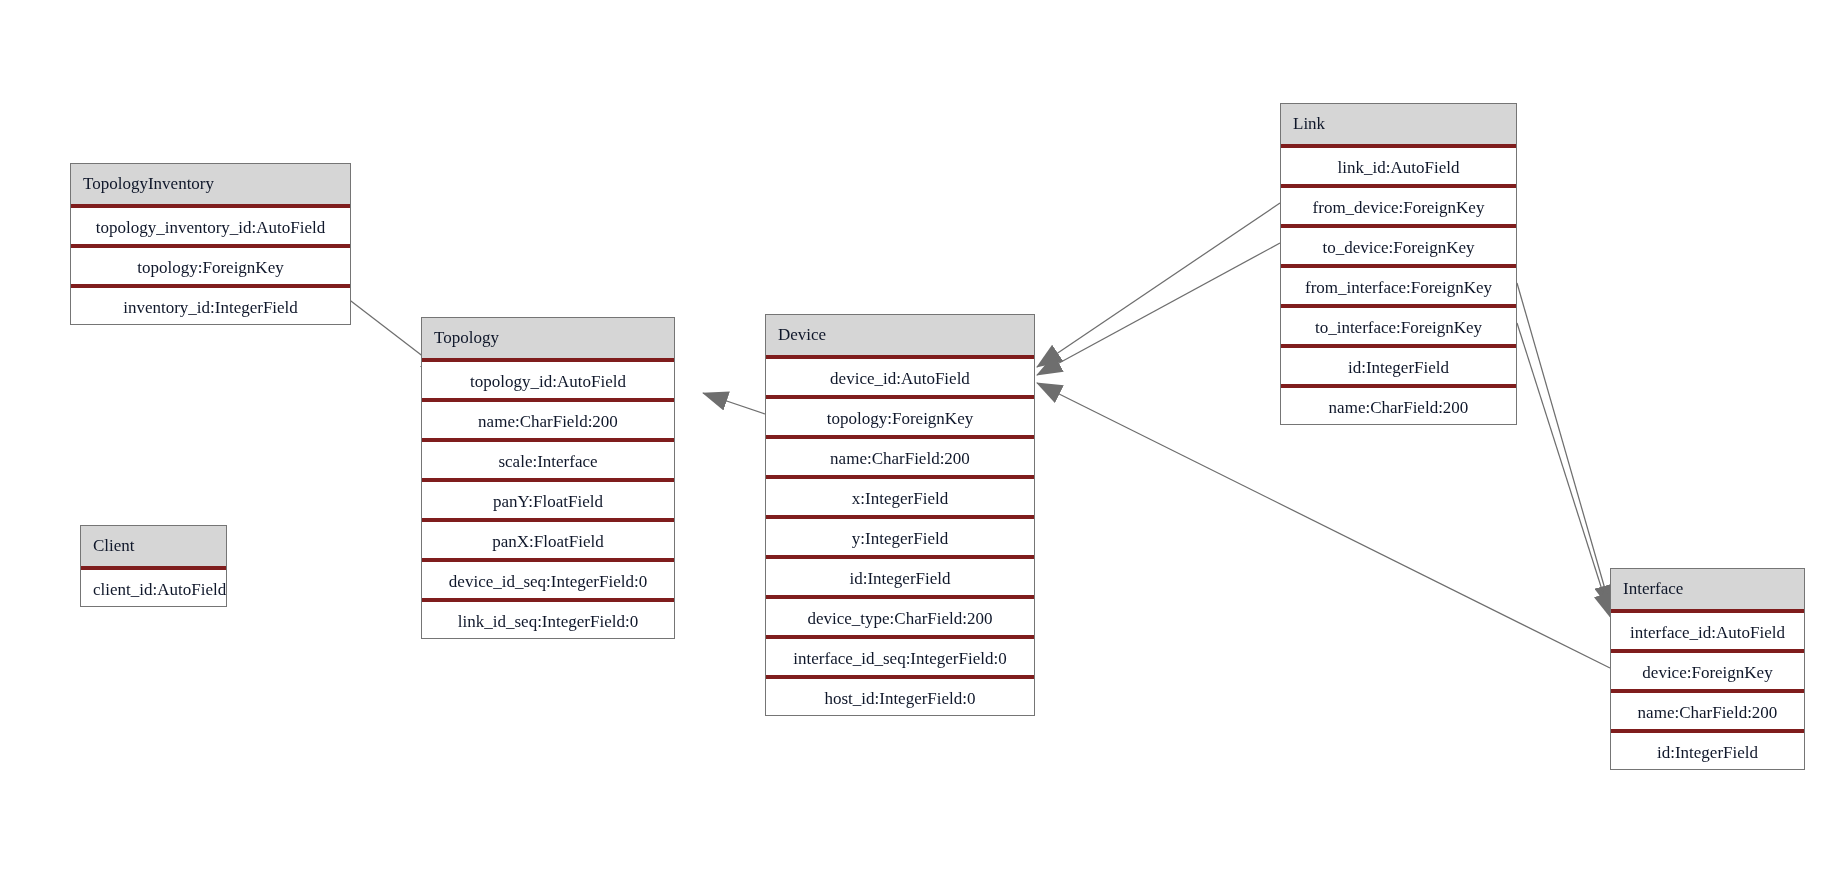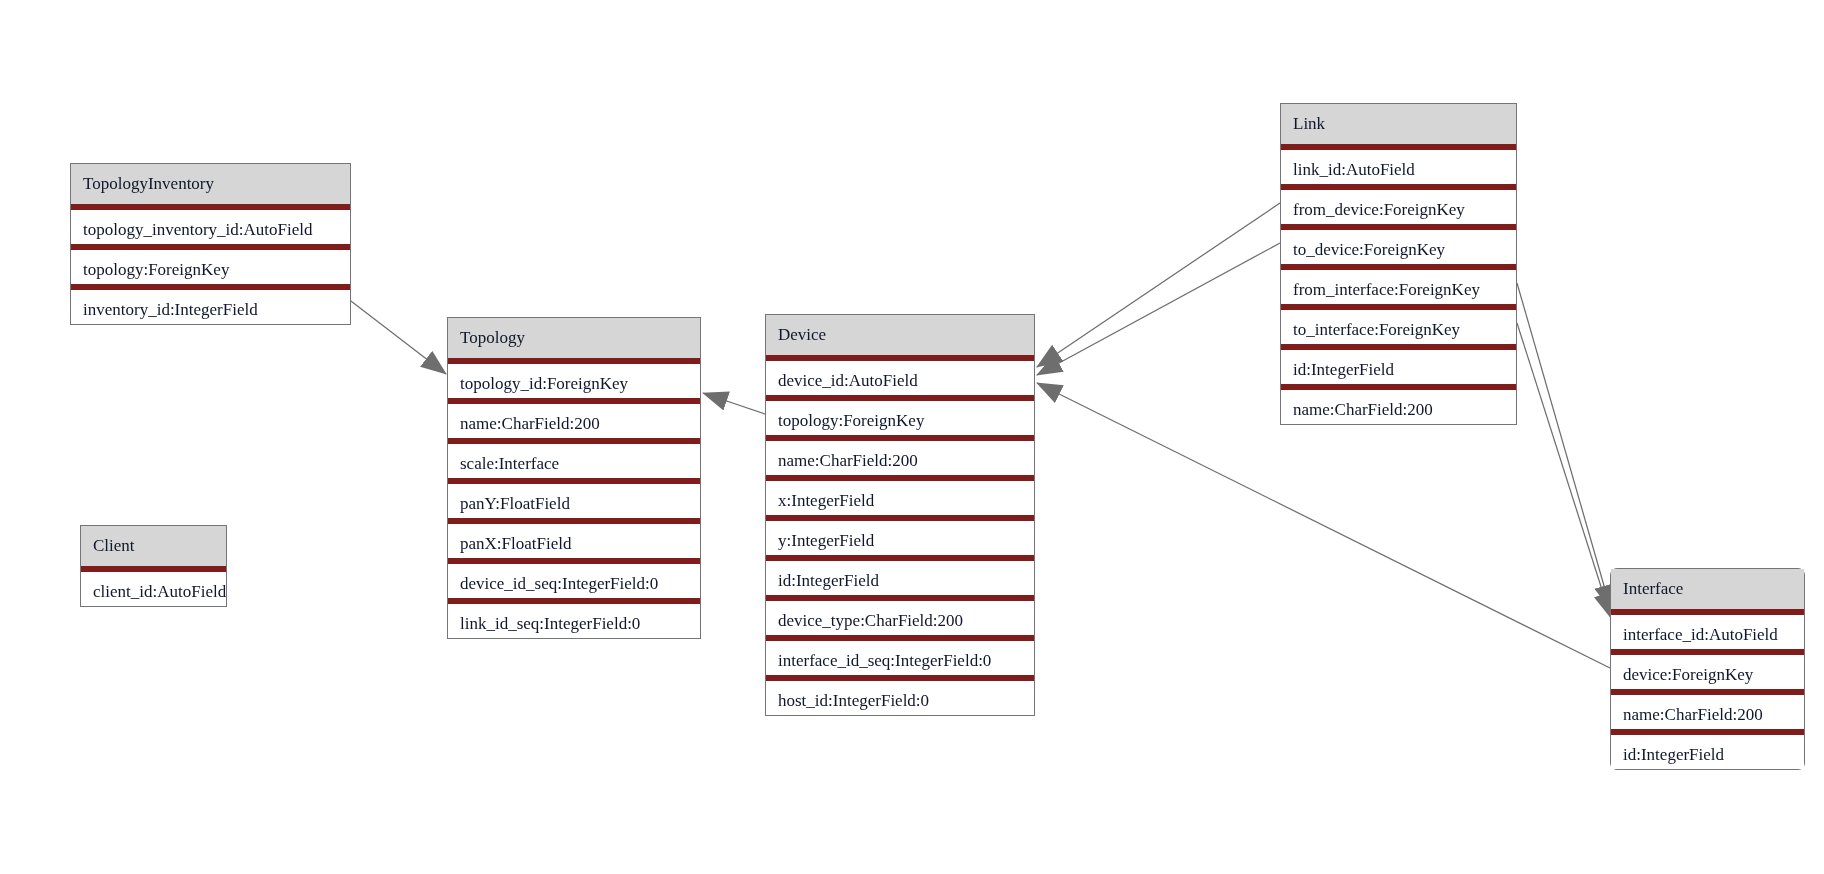--- a/index.html
+++ b/index.html
@@ -43,24 +43,25 @@
     padding: 0 12px;
     background: #d6d6d6;
     white-space: nowrap;
     overflow: hidden;
   }
   .entity-field {
     box-sizing: border-box;
     height: 40px;
     line-height: 40px;
     padding: 0 12px;
-    border-top: 6px solid #7f1d1d;
+    border-top: 4px solid #7f1d1d;
     background: #ffffff;
     white-space: nowrap;
     overflow: hidden;
+    text-align: center;
   }
 </style>
 </head>
 <body>
 
 <div class="canvas">
   <svg class="edge-layer" viewBox="0 0 1824 874" xmlns="http://www.w3.org/2000/svg">
     <defs>
       <marker id="arrowhead" viewBox="0 0 26 20" markerWidth="26" markerHeight="20" refX="25" refY="10" orient="auto" markerUnits="userSpaceOnUse">
         <path d="M0,0 L26,10 L0,20 Z" fill="#6e6e6e"></path>
@@ -79,23 +80,23 @@
 <div class="entity" style="left: 22px; top: 163px; width: 281px; margin-left: 48px;">
       <div class="entity-header">TopologyInventory</div>
       <div class="entity-field">topology_inventory_id:AutoField</div>
       <div class="entity-field">topology:ForeignKey</div>
       <div class="entity-field">inventory_id:IntegerField</div>
     </div>
     <div class="entity" style="left: 80px; top: 525px; width: 147px;">
       <div class="entity-header">Client</div>
       <div class="entity-field">client_id:AutoField</div>
     </div>
-    <div class="entity" style="left: 447px; top: 317px; width: 254px;">
+    <div class="entity" style="left: 421px; top: 317px; width: 254px;">
       <div class="entity-header">Topology</div>
-      <div class="entity-field">topology_id:ForeignKey</div>
+      <div class="entity-field">topology_id:AutoField</div>
       <div class="entity-field">name:CharField:200</div>
       <div class="entity-field">scale:Interface</div>
       <div class="entity-field">panY:FloatField</div>
       <div class="entity-field">panX:FloatField</div>
       <div class="entity-field">device_id_seq:IntegerField:0</div>
       <div class="entity-field">link_id_seq:IntegerField:0</div>
     </div>
     <div class="entity" style="left: 765px; top: 314px; width: 270px;">
       <div class="entity-header">Device</div>
       <div class="entity-field">device_id:AutoField</div>
@@ -111,20 +112,20 @@
     <div class="entity" style="left: 1280px; top: 103px; width: 237px;">
       <div class="entity-header">Link</div>
       <div class="entity-field">link_id:AutoField</div>
       <div class="entity-field">from_device:ForeignKey</div>
       <div class="entity-field">to_device:ForeignKey</div>
       <div class="entity-field">from_interface:ForeignKey</div>
       <div class="entity-field">to_interface:ForeignKey</div>
       <div class="entity-field">id:IntegerField</div>
       <div class="entity-field">name:CharField:200</div>
     </div>
-    <div class="entity" style="left: 1610px; top: 568px; width: 195px; border-radius: 7px;">
+    <div class="entity" style="left: 1610px; top: 568px; width: 195px;">
       <div class="entity-header">Interface</div>
       <div class="entity-field">interface_id:AutoField</div>
       <div class="entity-field">device:ForeignKey</div>
       <div class="entity-field">name:CharField:200</div>
       <div class="entity-field">id:IntegerField</div>
     </div>
   </div>
 
 </body></html>

